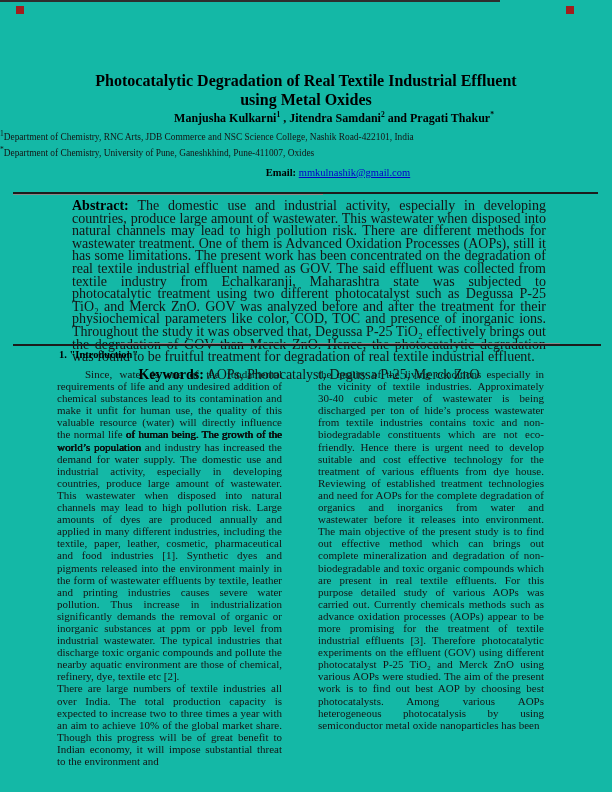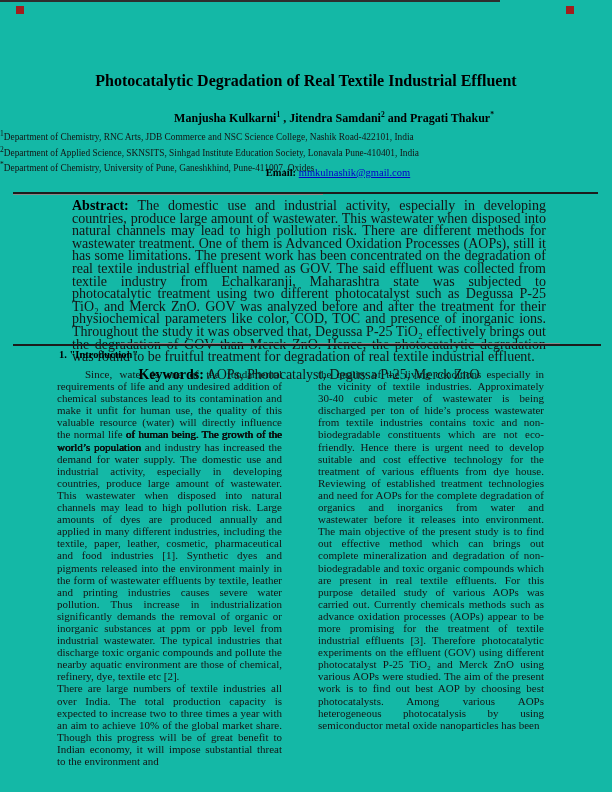--- a/index.html
+++ b/index.html
@@ -70,29 +70,29 @@
 <body>
 
 <div class="page">
 
   <div class="top-edge-line"></div>
   <div class="red-mark left"></div>
   <div class="red-mark right"></div>
 
   <div class="title">
     <div>Photocatalytic Degradation of Real Textile Industrial Effluent</div>
+    <div>using Metal Oxides</div>
   </div>
 
   <div class="authors">
     <span>Manjusha Kulkarni</span><sup>1</sup><span> , </span><span>Jitendra Samdani</span><sup>2</sup><span> and </span><span>Pragati Thakur</span><sup>*</sup>
   </div>
 
   <div class="affils">
     <div class="affil"><sup>1</sup><span>Department of Chemistry, RNC Arts, JDB Commerce and NSC Science College, Nashik Road-422101, India</span></div>
-    <div class="affil"><sup>2</sup><span>Department of Applied Science, SKNSITS, Sinhgad Institute Education Society, Lonavala Pune-410401, India</span></div>
     <div class="affil"><sup>*</sup><span>Department of Chemistry, University of Pune, Ganeshkhind, Pune-411007, Oxides</span></div>
   </div>
 
   <div class="email-line">
     <span class="lbl">Email:</span>
     <a class="email-link" href="#">mmkulnashik@gmail.com</a>
   </div>
 
   <div class="rule r1a"></div>
   <div class="rule r1b"></div>

